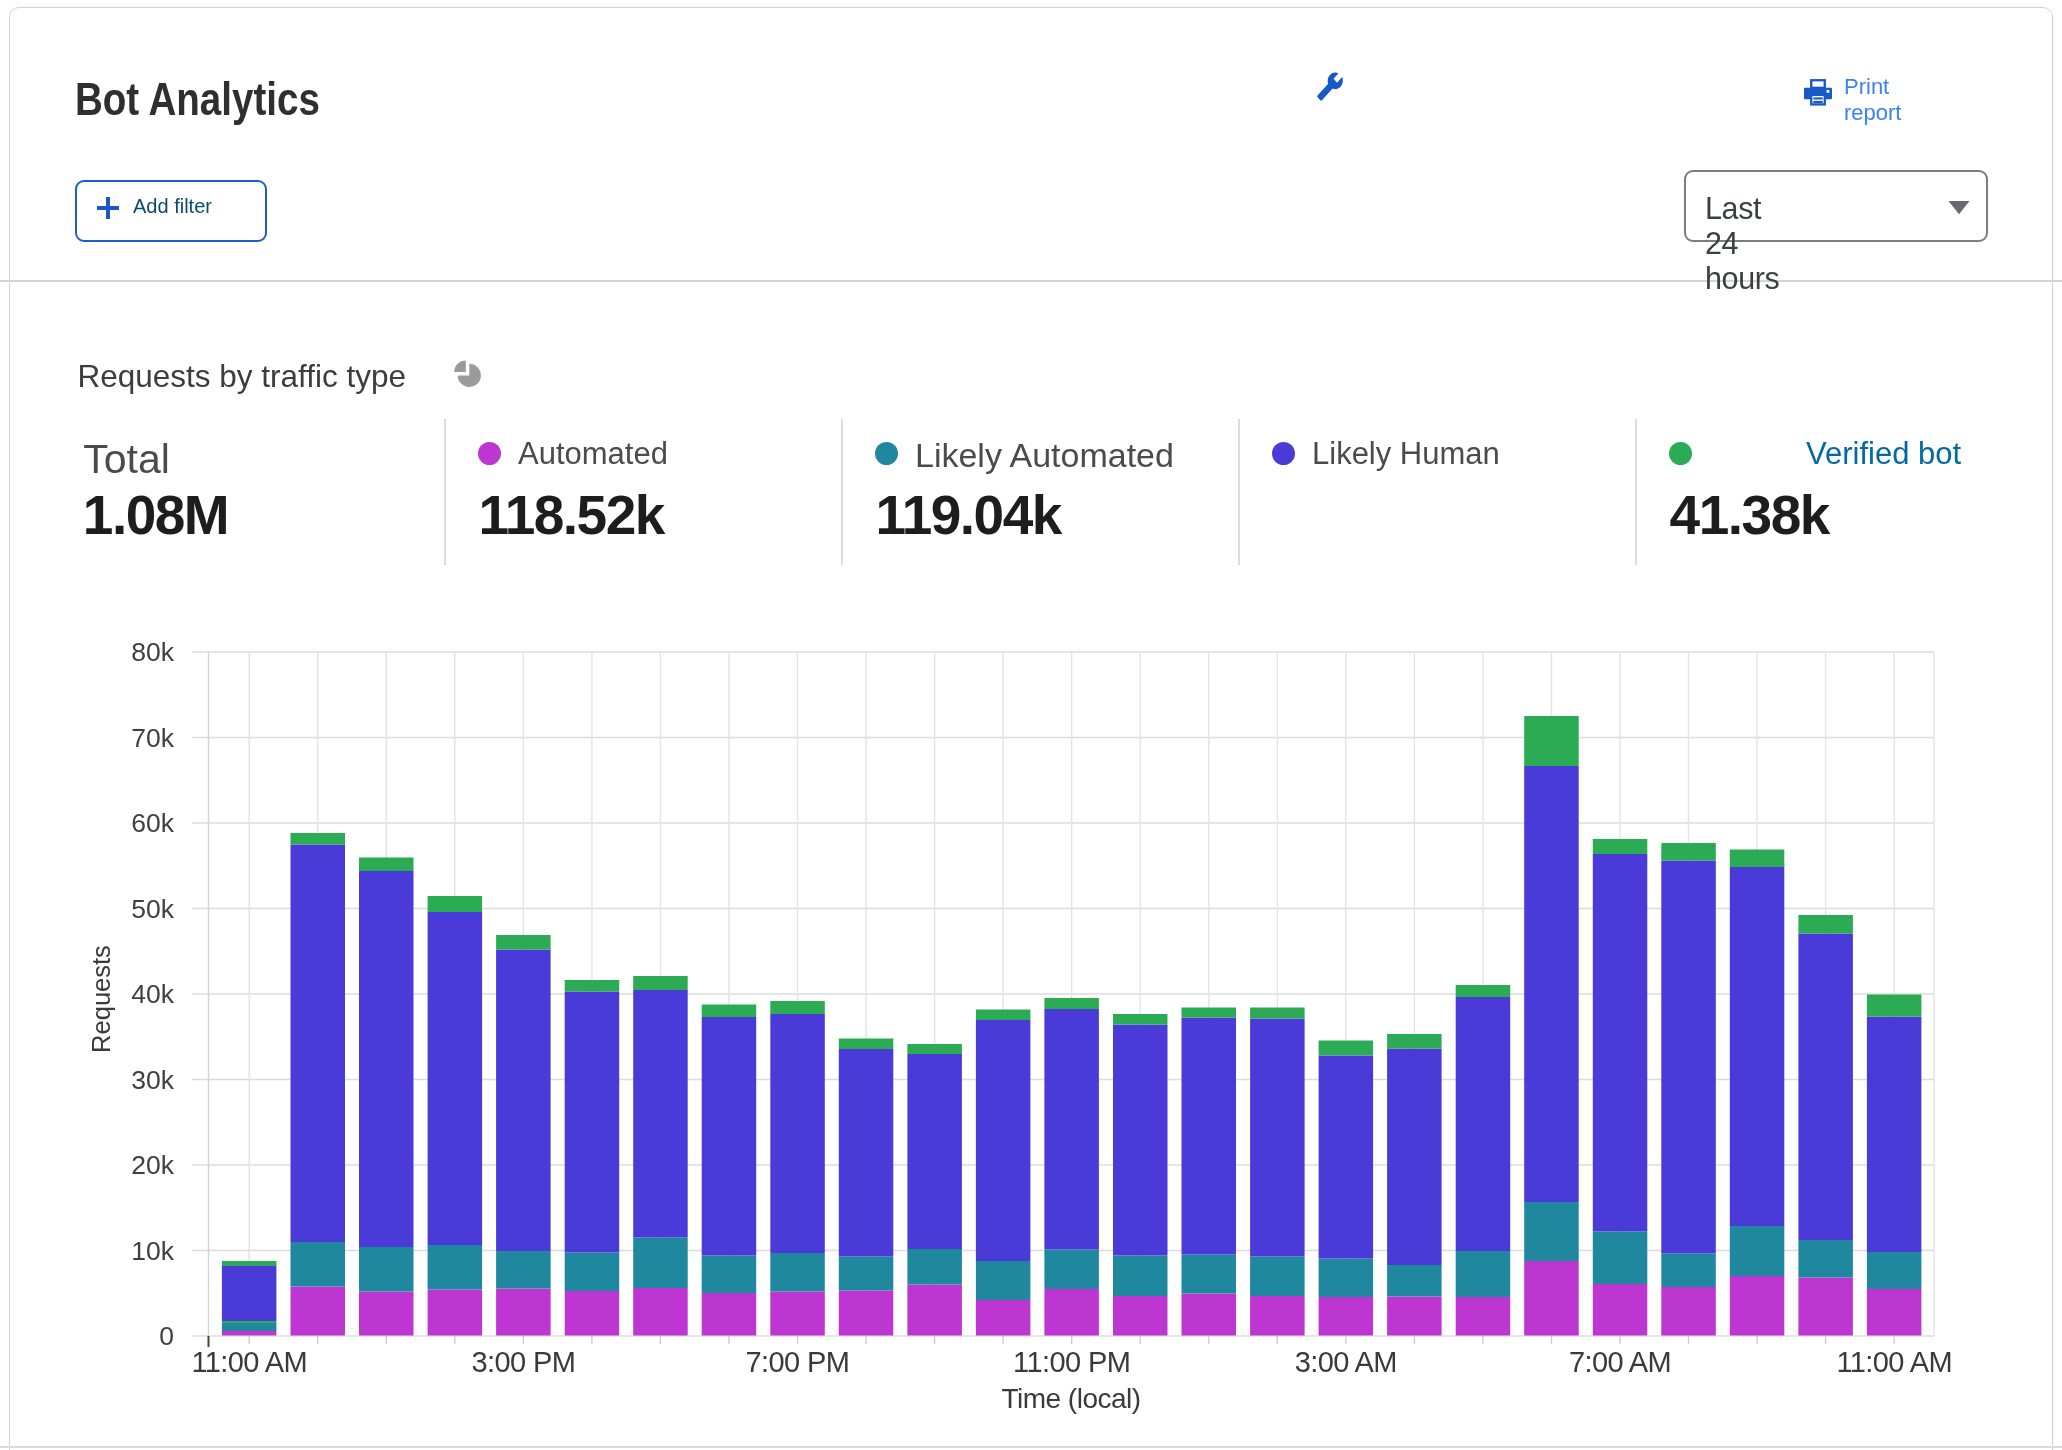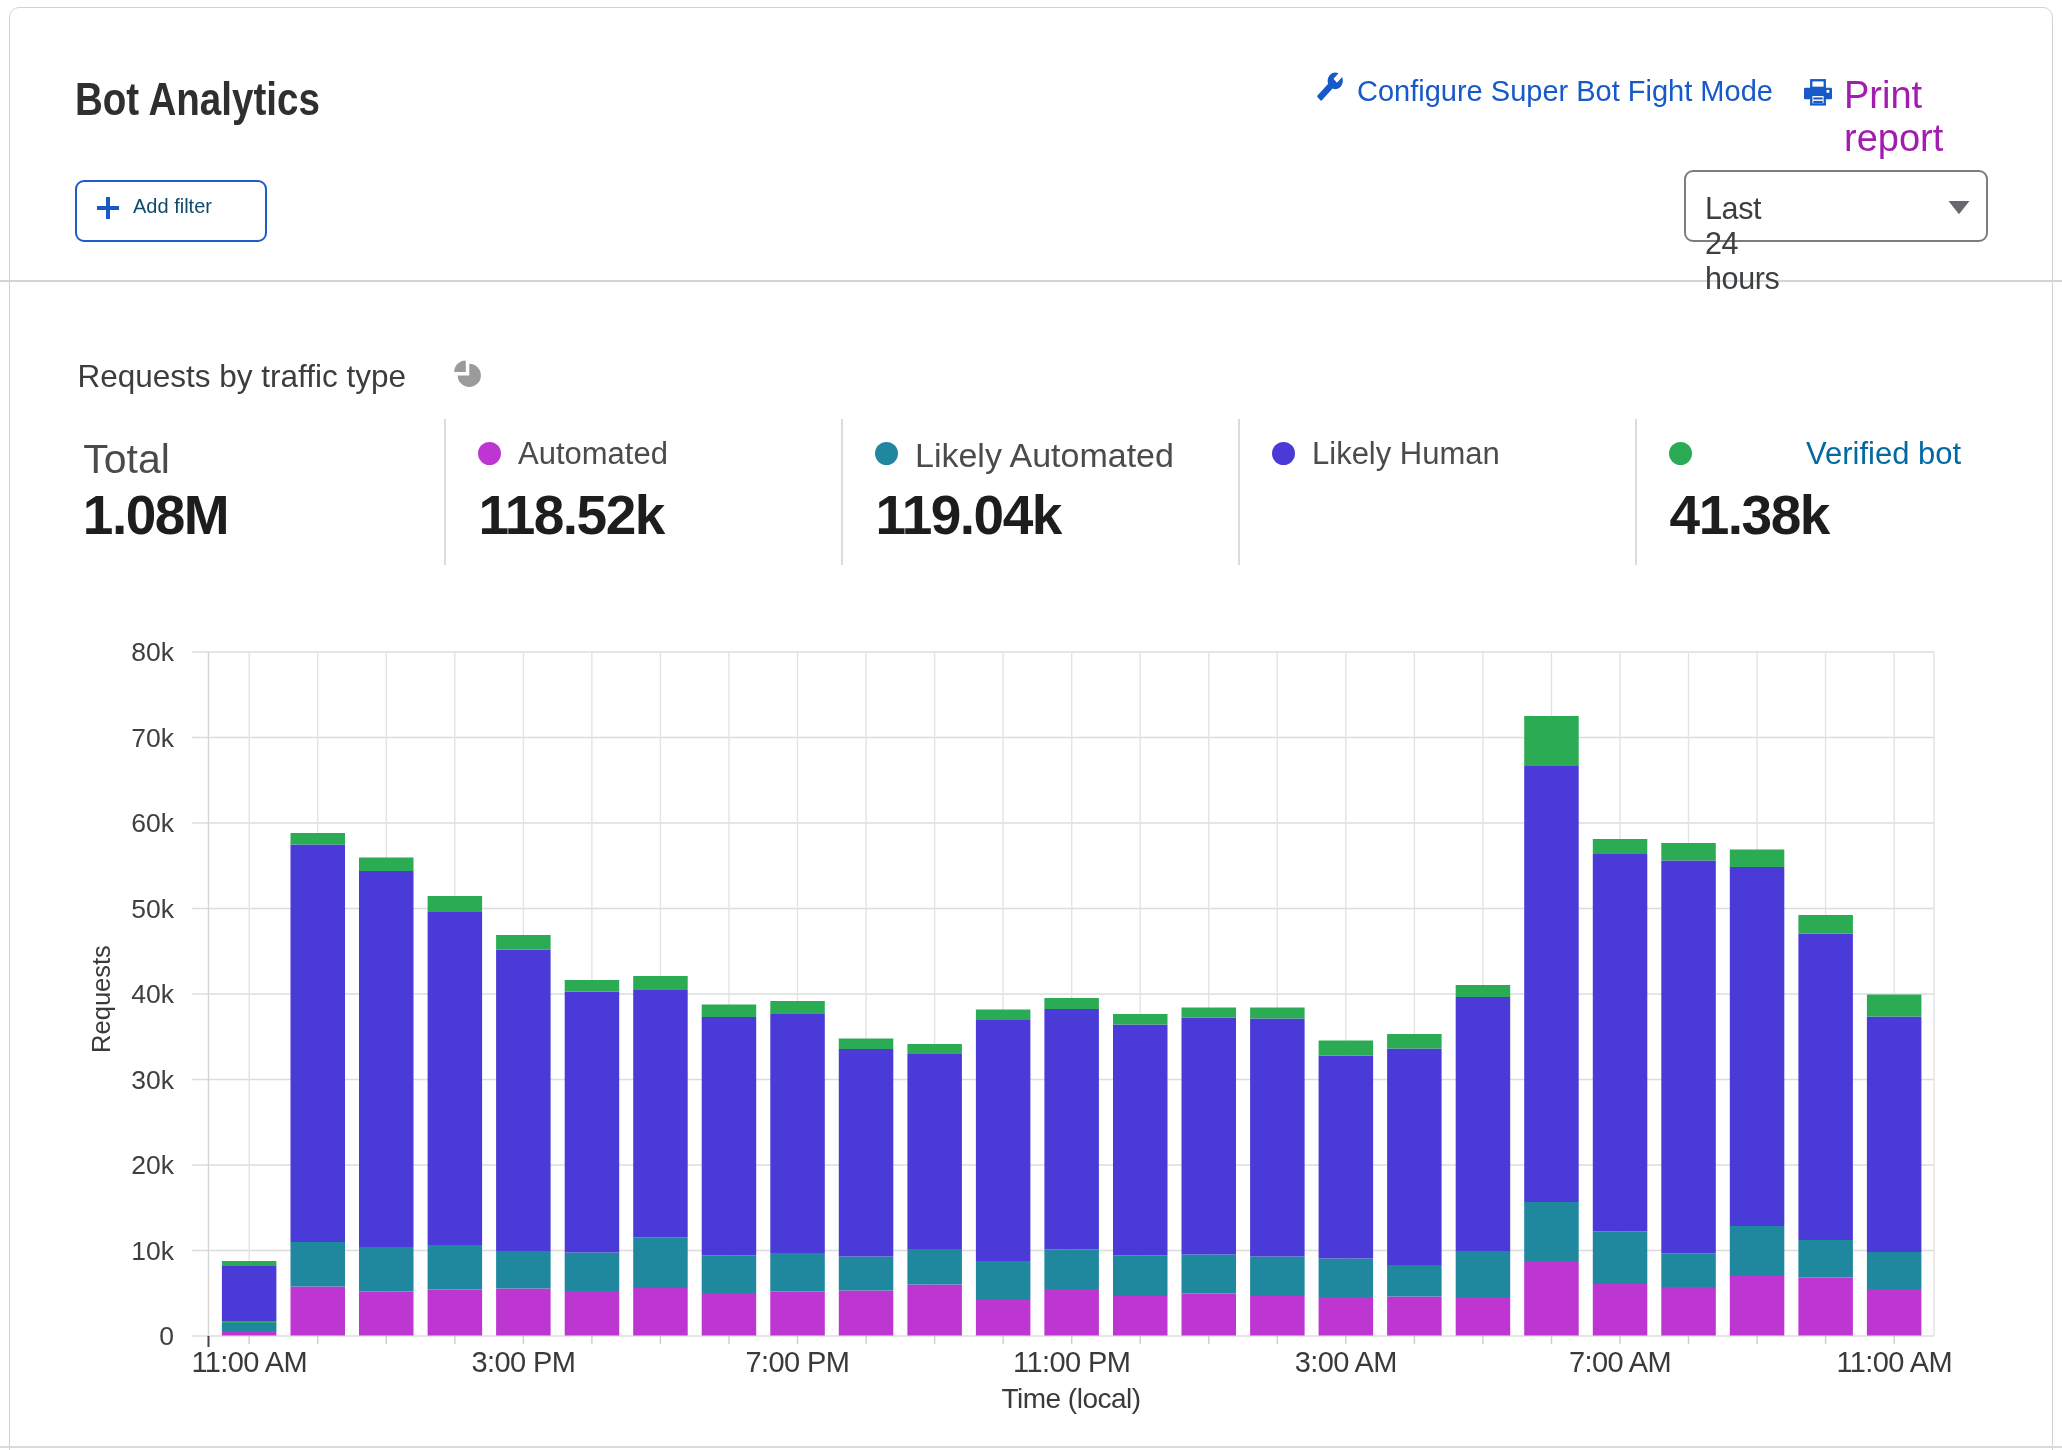--- a/index.html
+++ b/index.html
@@ -10,30 +10,29 @@
   <div class="a" style="left:9px;top:7px;width:2044px;height:1600px;border:1.5px solid #d2d2d2;border-radius:10px"></div>
   <div class="a" style="left:0;top:280px;width:2062px;height:1.5px;background:#d4d4d4"></div>
   <div class="a" style="left:0;top:1446px;width:2062px;height:1.5px;background:#dadada"></div>
 
   <div class="a" style="left:75px;top:71px;font-size:47px;font-weight:700;color:#2f2f2f;transform:scaleX(0.82);transform-origin:left top">Bot Analytics</div>
   <svg width="28" height="31" viewBox="0 0 24 24" preserveAspectRatio="none" style="position:absolute;left:1316px;top:71px">
       <g transform="translate(24,0) scale(-1,1)">
         <path fill="#1759c8" d="M22.7 19l-9.1-9.1c.9-2.3.4-5-1.5-6.9-2-2-5-2.4-7.4-1.3L9 6 6 9 1.6 4.7C.4 7.1.9 10.1 2.9 12.1c1.9 1.9 4.6 2.4 6.9 1.5l9.1 9.1c.4.4 1 .4 1.4 0l2.3-2.3c.5-.4.5-1.1.1-1.4z"></path>
       </g>
     </svg>
-  <div class="a" style="left:1357px;top:75px;font-size:29px;color:#1759c8">Configure Super Bot Fight Mode</div>
   <svg width="28" height="27" viewBox="0 0 24 23" style="position:absolute;left:1804px;top:79px">
       <rect x="6.2" y="1" width="11.6" height="6.5" fill="none" stroke="#1759c8" stroke-width="2"></rect>
       <rect x="0" y="7.5" width="24" height="9.8" rx="1" fill="#1759c8"></rect>
       <rect x="19.3" y="9.3" width="2.4" height="2.4" fill="#fff"></rect>
       <rect x="6.2" y="13.5" width="11.6" height="8.2" fill="#fff" stroke="#1759c8" stroke-width="2"></rect>
       <line x1="8" y1="16.6" x2="16" y2="16.6" stroke="#1759c8" stroke-width="1.8"></line>
       <line x1="8" y1="19.6" x2="16" y2="19.6" stroke="#1759c8" stroke-width="1.8"></line>
     </svg>
-  <div class="a" style="left:1844px;top:74px;font-size:38px;color:#a21caf">Print report</div>
+  <div class="a" style="left:1844px;top:74px;font-size:22px;color:#3b82f6">Print report</div>
 
   <div class="a" style="left:74.5px;top:180px;width:192.5px;height:61.5px;border:2.2px solid #1e5dc9;border-radius:9px;background:#fff"></div>
   <div class="a" style="left:97px;top:205.6px;width:22px;height:4.6px;background:#1759c8"></div>
   <div class="a" style="left:105.7px;top:196.9px;width:4.6px;height:22px;background:#1759c8"></div>
   <div class="a" style="left:133px;top:194.5px;font-size:20px;color:#0c4a6e">Add filter</div>
 
   <div class="a" style="left:1684px;top:170px;width:304px;height:72px;border:2px solid #7d7d7d;border-radius:9px;background:#fff"></div>
   <div class="a" style="left:1705px;top:190.5px;font-size:30.5px;letter-spacing:-0.4px;color:#3c4043">Last 24 hours</div>
   <svg width="24" height="15" viewBox="0 0 24 15" style="position:absolute;left:1947px;top:200px">
       <path d="M1.5 1 h21 L12 14.2z" fill="#66696d"></path>

